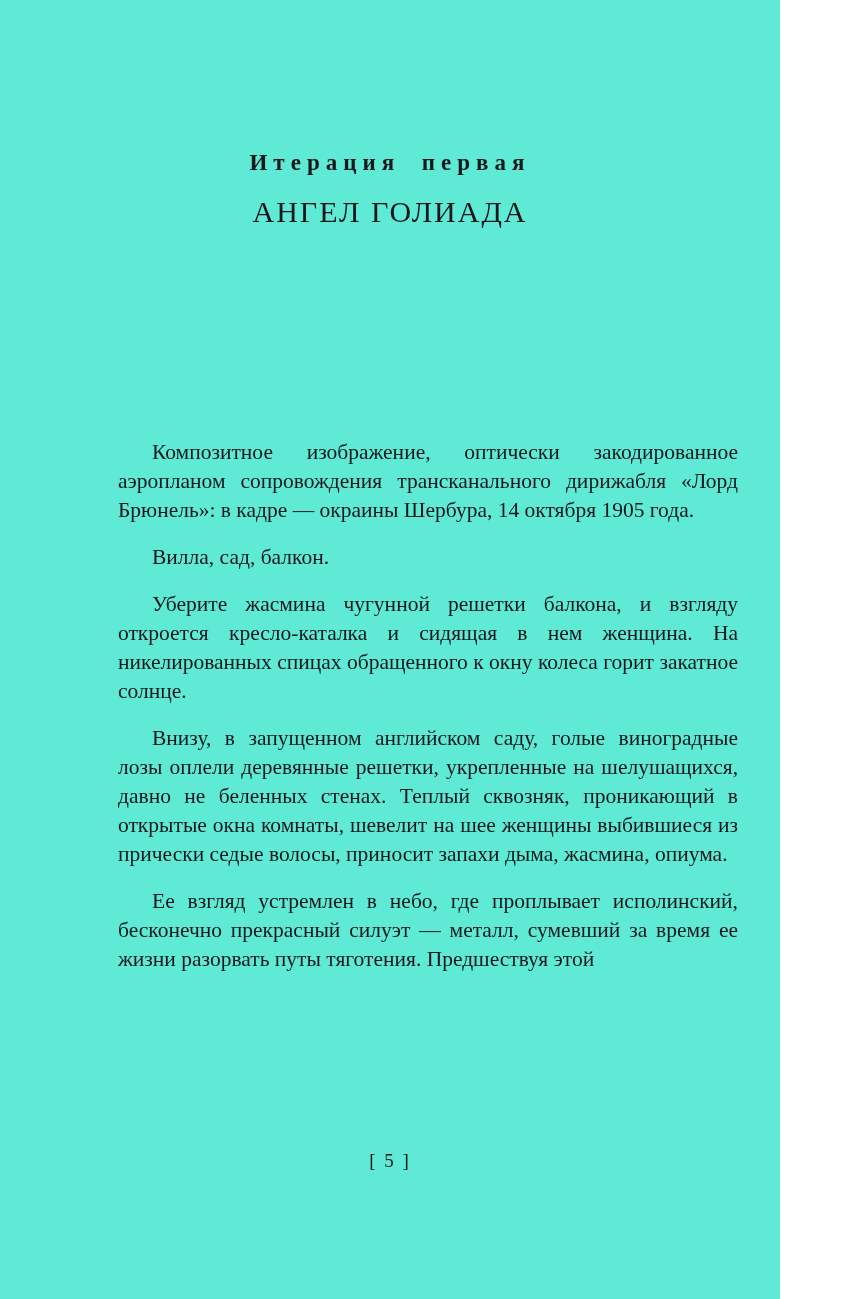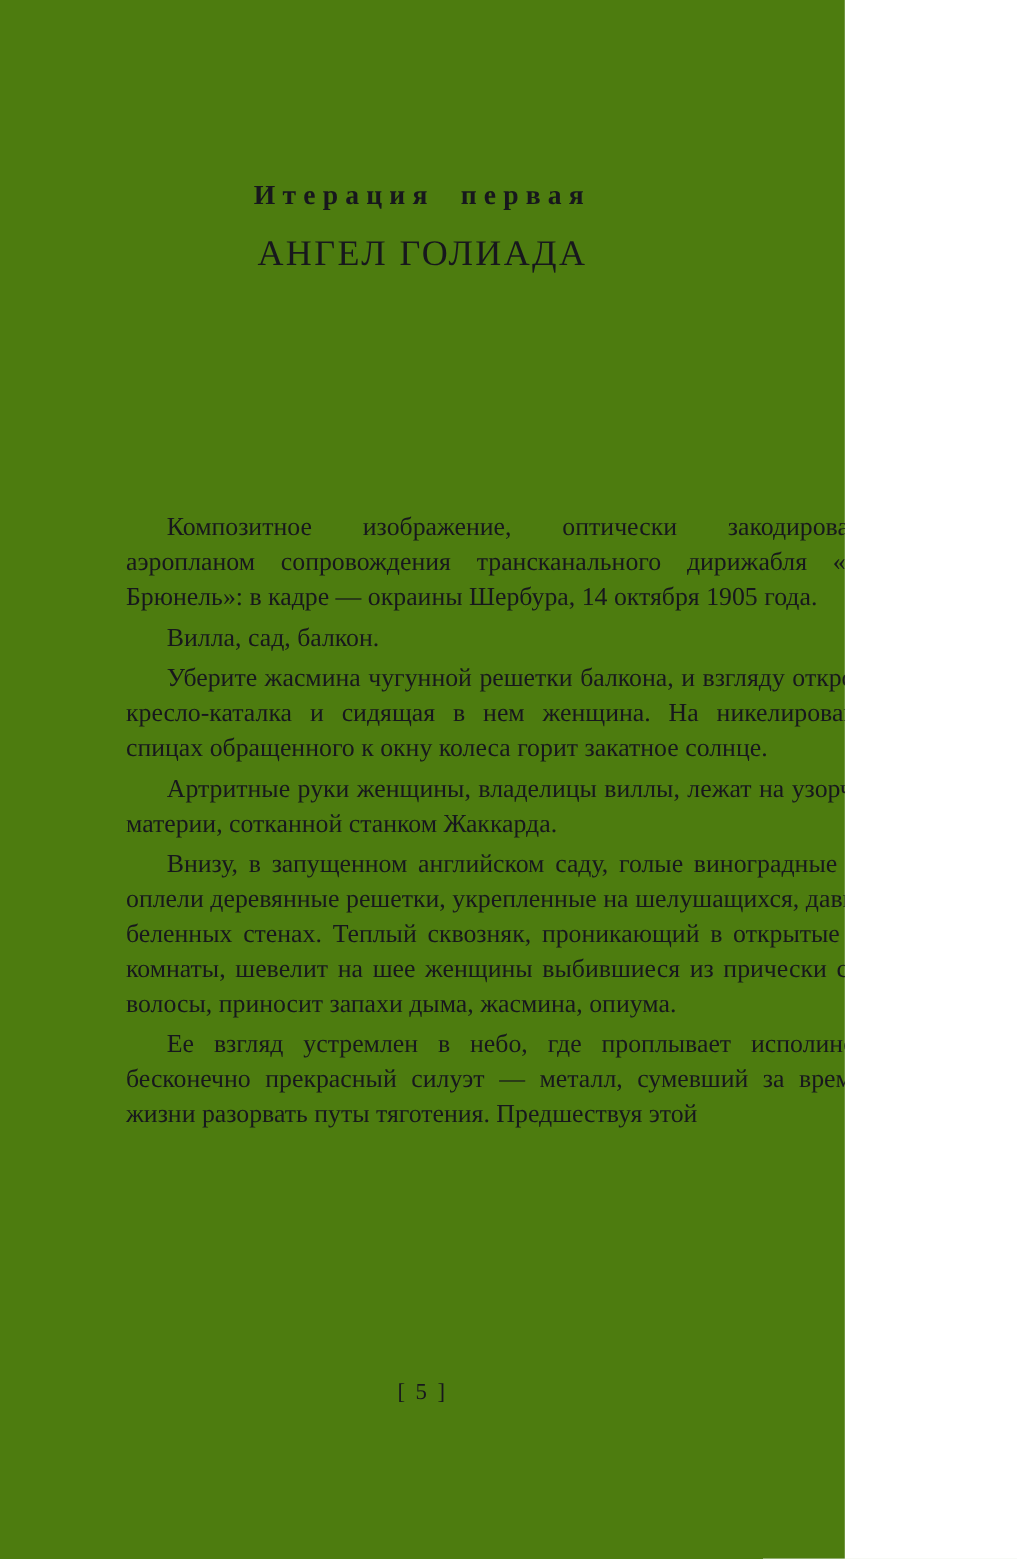--- a/index.html
+++ b/index.html
@@ -8,23 +8,23 @@
     background: #ffffff;
   }
   body {
     width: 856px;
     height: 1299px;
     font-family: "Liberation Serif", serif;
     color: #17171d;
   }
   .page {
     position: relative;
-    width: 704px;
+    width: 780px;
     height: 1299px;
-    background: #4d7c0f;
+    background: #5eead4;
     overflow: hidden;
   }
   .kicker {
     position: absolute;
     top: 150px;
     left: 0;
     width: 100%;
     text-align: center;
     font-size: 23px;
     font-weight: bold;
@@ -44,21 +44,21 @@
   .body-text {
     position: absolute;
     top: 420px;
     left: 100px;
     width: 656px;
     font-size: 21.5px;
     line-height: 29px;
     text-align: justify;
   }
   .body-text p {
-    margin: 5px;
+    margin: 18px;
     text-indent: 34px;
   }
   .page-number {
     position: absolute;
     top: 1150px;
     left: 0;
     width: 100%;
     text-align: center;
     font-size: 19px;
     letter-spacing: 2px;
@@ -67,18 +67,17 @@
 </head>
 <body>
 
 <div class="page">
   <div class="kicker">Итерация первая</div>
   <div class="title">АНГЕЛ ГОЛИАДА</div>
   <div class="body-text">
       <p>Композитное изображение, оптически закодированное аэропланом сопровождения трансканального дирижабля «Лорд Брюнель»: в кадре — окраины Шербура, 14 октября 1905 года.</p>
       <p>Вилла, сад, балкон.</p>
       <p>Уберите жасмина чугунной решетки балкона, и взгляду откроется кресло-каталка и сидящая в нем женщина. На никелированных спицах обращенного к окну колеса горит закатное солнце.</p>
-      <p>Артритные руки женщины, владелицы виллы, лежат на узорчатой материи, сотканной станком Жаккарда.</p>
       <p>Внизу, в запущенном английском саду, голые виноградные лозы оплели деревянные решетки, укрепленные на шелушащихся, давно не беленных стенах. Теплый сквозняк, проникающий в открытые окна комнаты, шевелит на шее женщины выбившиеся из прически седые волосы, приносит запахи дыма, жасмина, опиума.</p>
       <p>Ее взгляд устремлен в небо, где проплывает исполинский, бесконечно прекрасный силуэт — металл, сумевший за время ее жизни разорвать путы тяготения. Предшествуя этой</p>
     </div>
   <div class="page-number">[ 5 ]</div>
 </div>
 
 </body></html>

